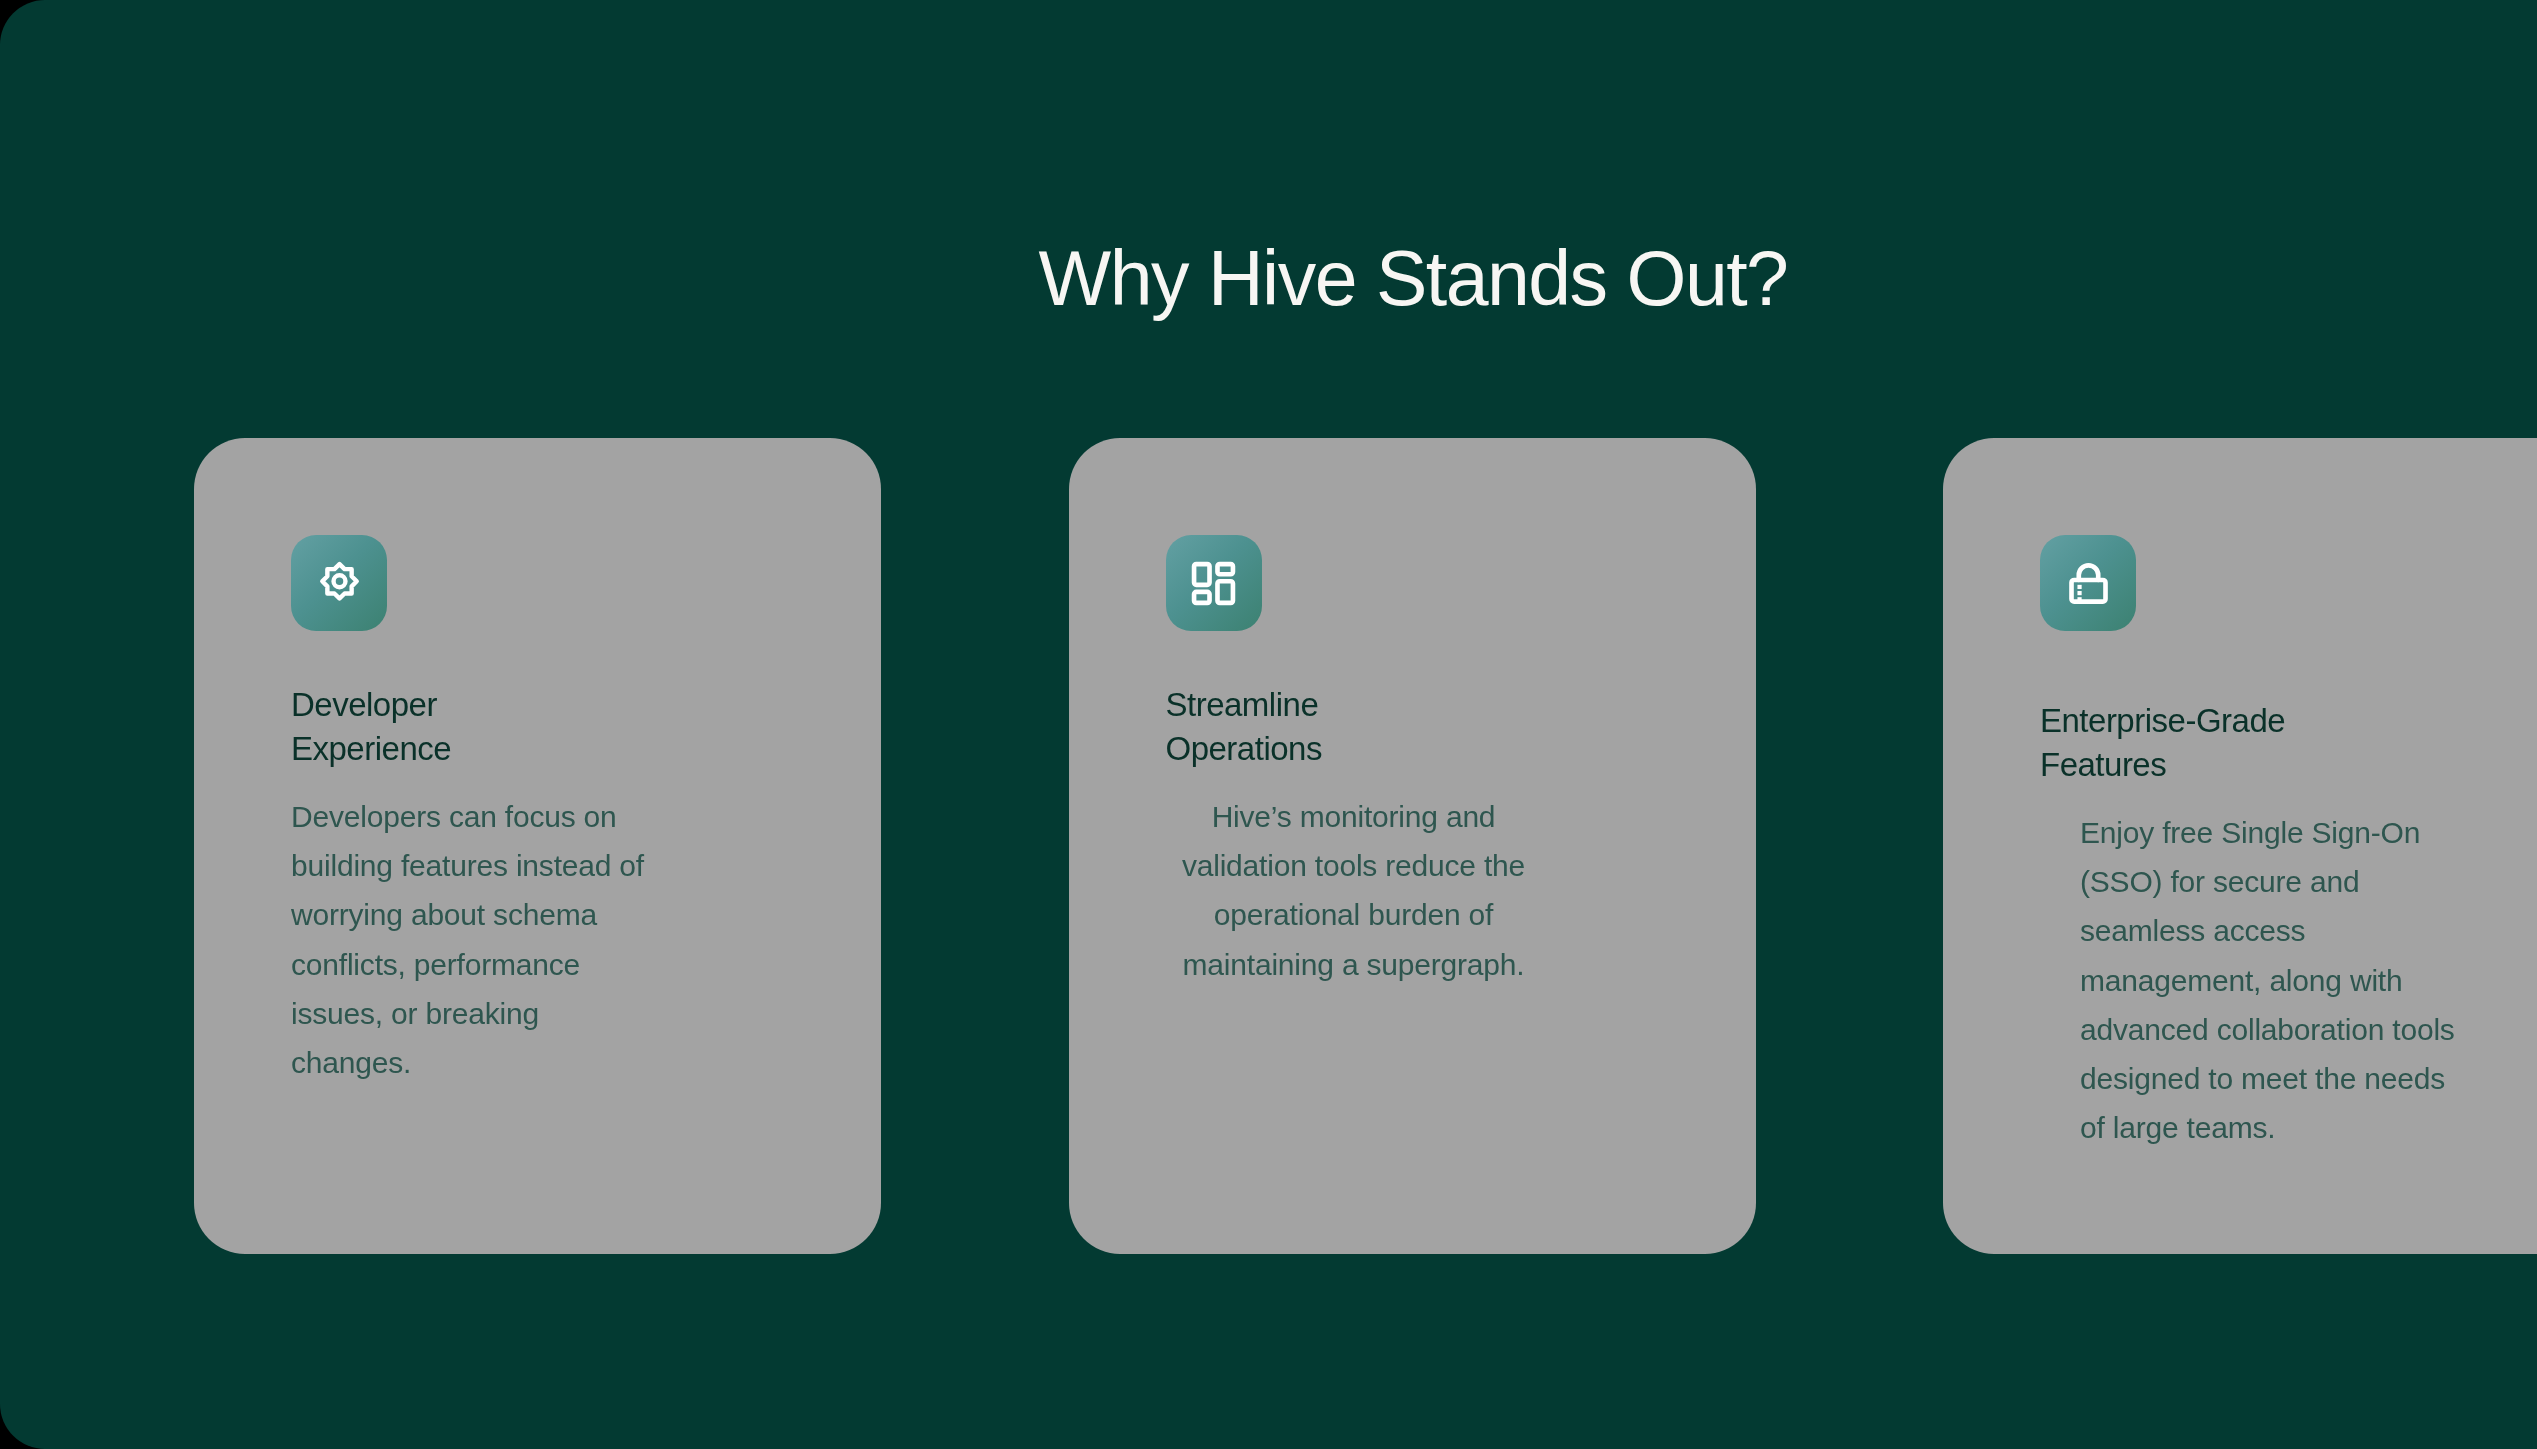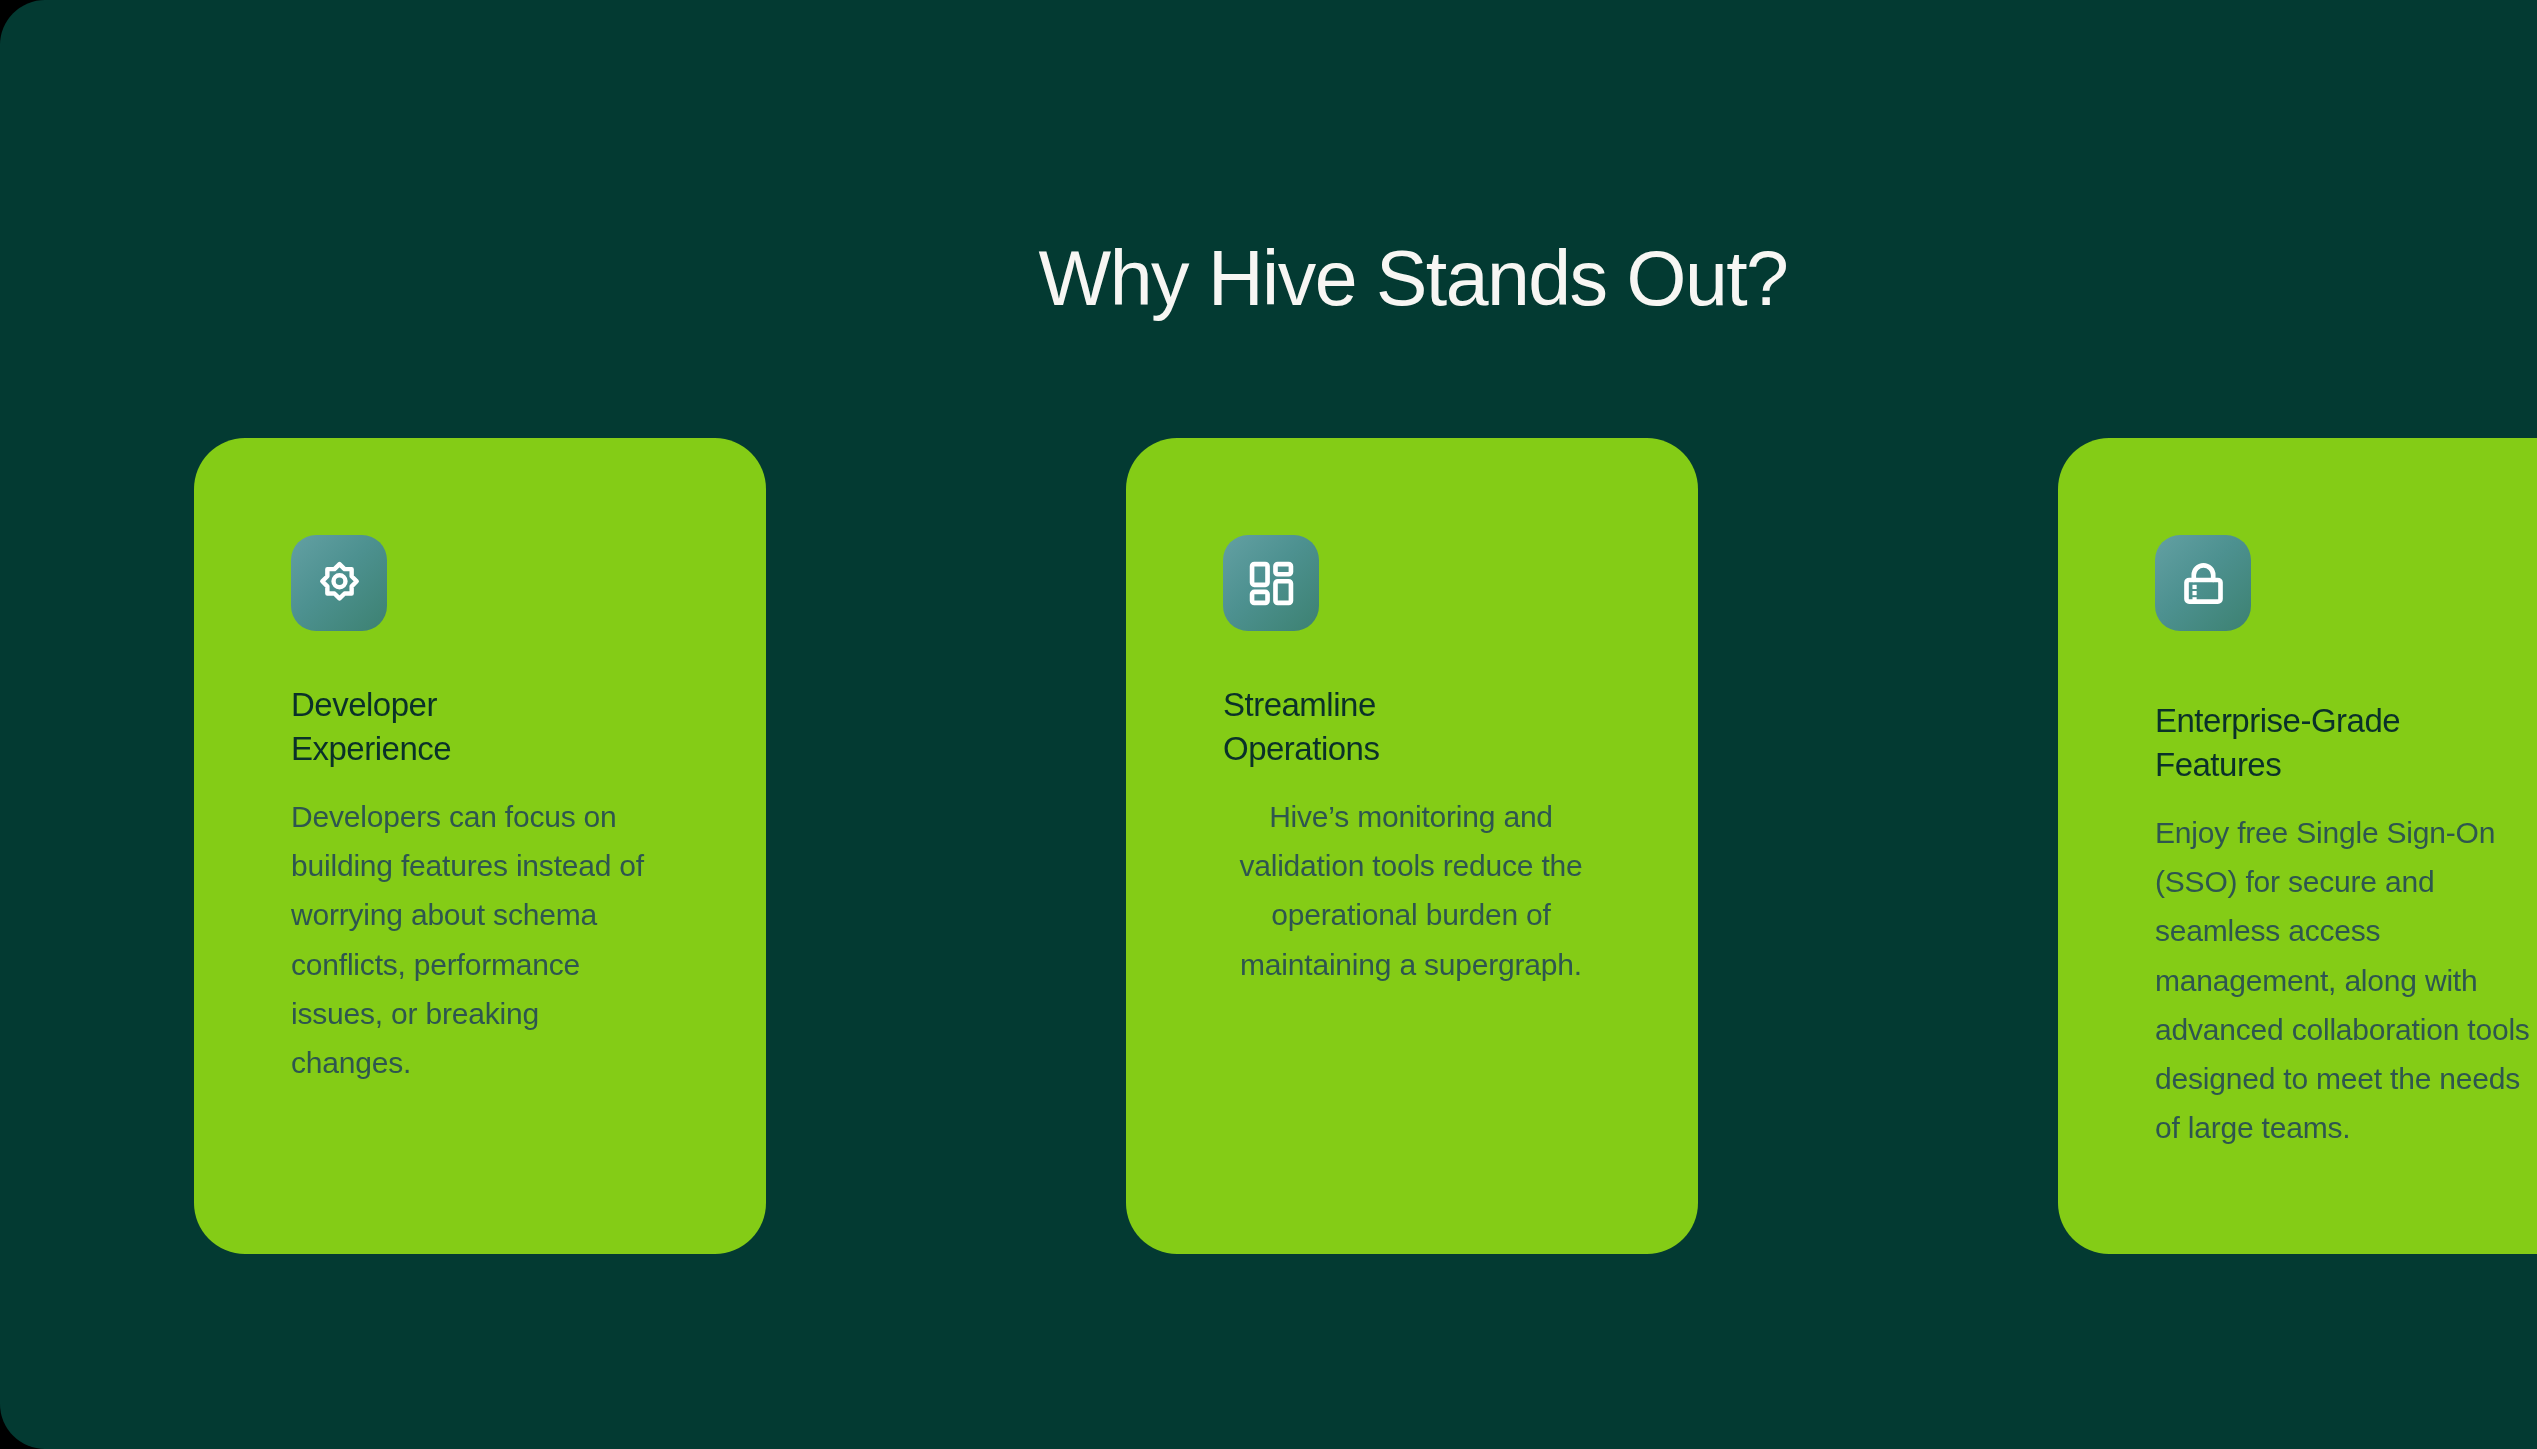--- a/index.html
+++ b/index.html
@@ -55,22 +55,22 @@
     width: 2436px;
     height: 816px;
     display: flex;
     flex-direction: row;
     justify-content: space-between;
     align-items: stretch;
   }
 
   .card {
     position: relative;
-    width: 572px;
-    background: #84cc16;
+    width: 687px;
+    background: #a3a3a3;
     border-radius: 51px;
     box-sizing: border-box;
     padding: 97px 76px 61px 97px;
     display: flex;
     flex-direction: column;
     align-items: flex-start;
   }
 
   .card-icon {
     width: 96px;
@@ -114,21 +114,21 @@
 
   
   .card-1 .card-heading { max-width: 284px; }
   .card-2 .card-heading { max-width: 284px; }
   .card-3 .card-heading { max-width: 396px; }
   .card-4 .card-heading { max-width: 335px; margin-top: 16px; }
 
   .card-1 .card-body { max-width: 376px; }
   .card-2 .card-body { max-width: 376px; text-align: center; }
   .card-3 .card-body { max-width: 370px; }
-  .card-4 .card-body { max-width: 376px; }
+  .card-4 .card-body { max-width: 376px; margin-left: 40px; }
 </style>
 </head>
 <body>
 
 <div class="stage">
   <div class="panel">
 
     <h1 class="section-title">Why Hive Stands Out?</h1>
 
     <div class="cards">

